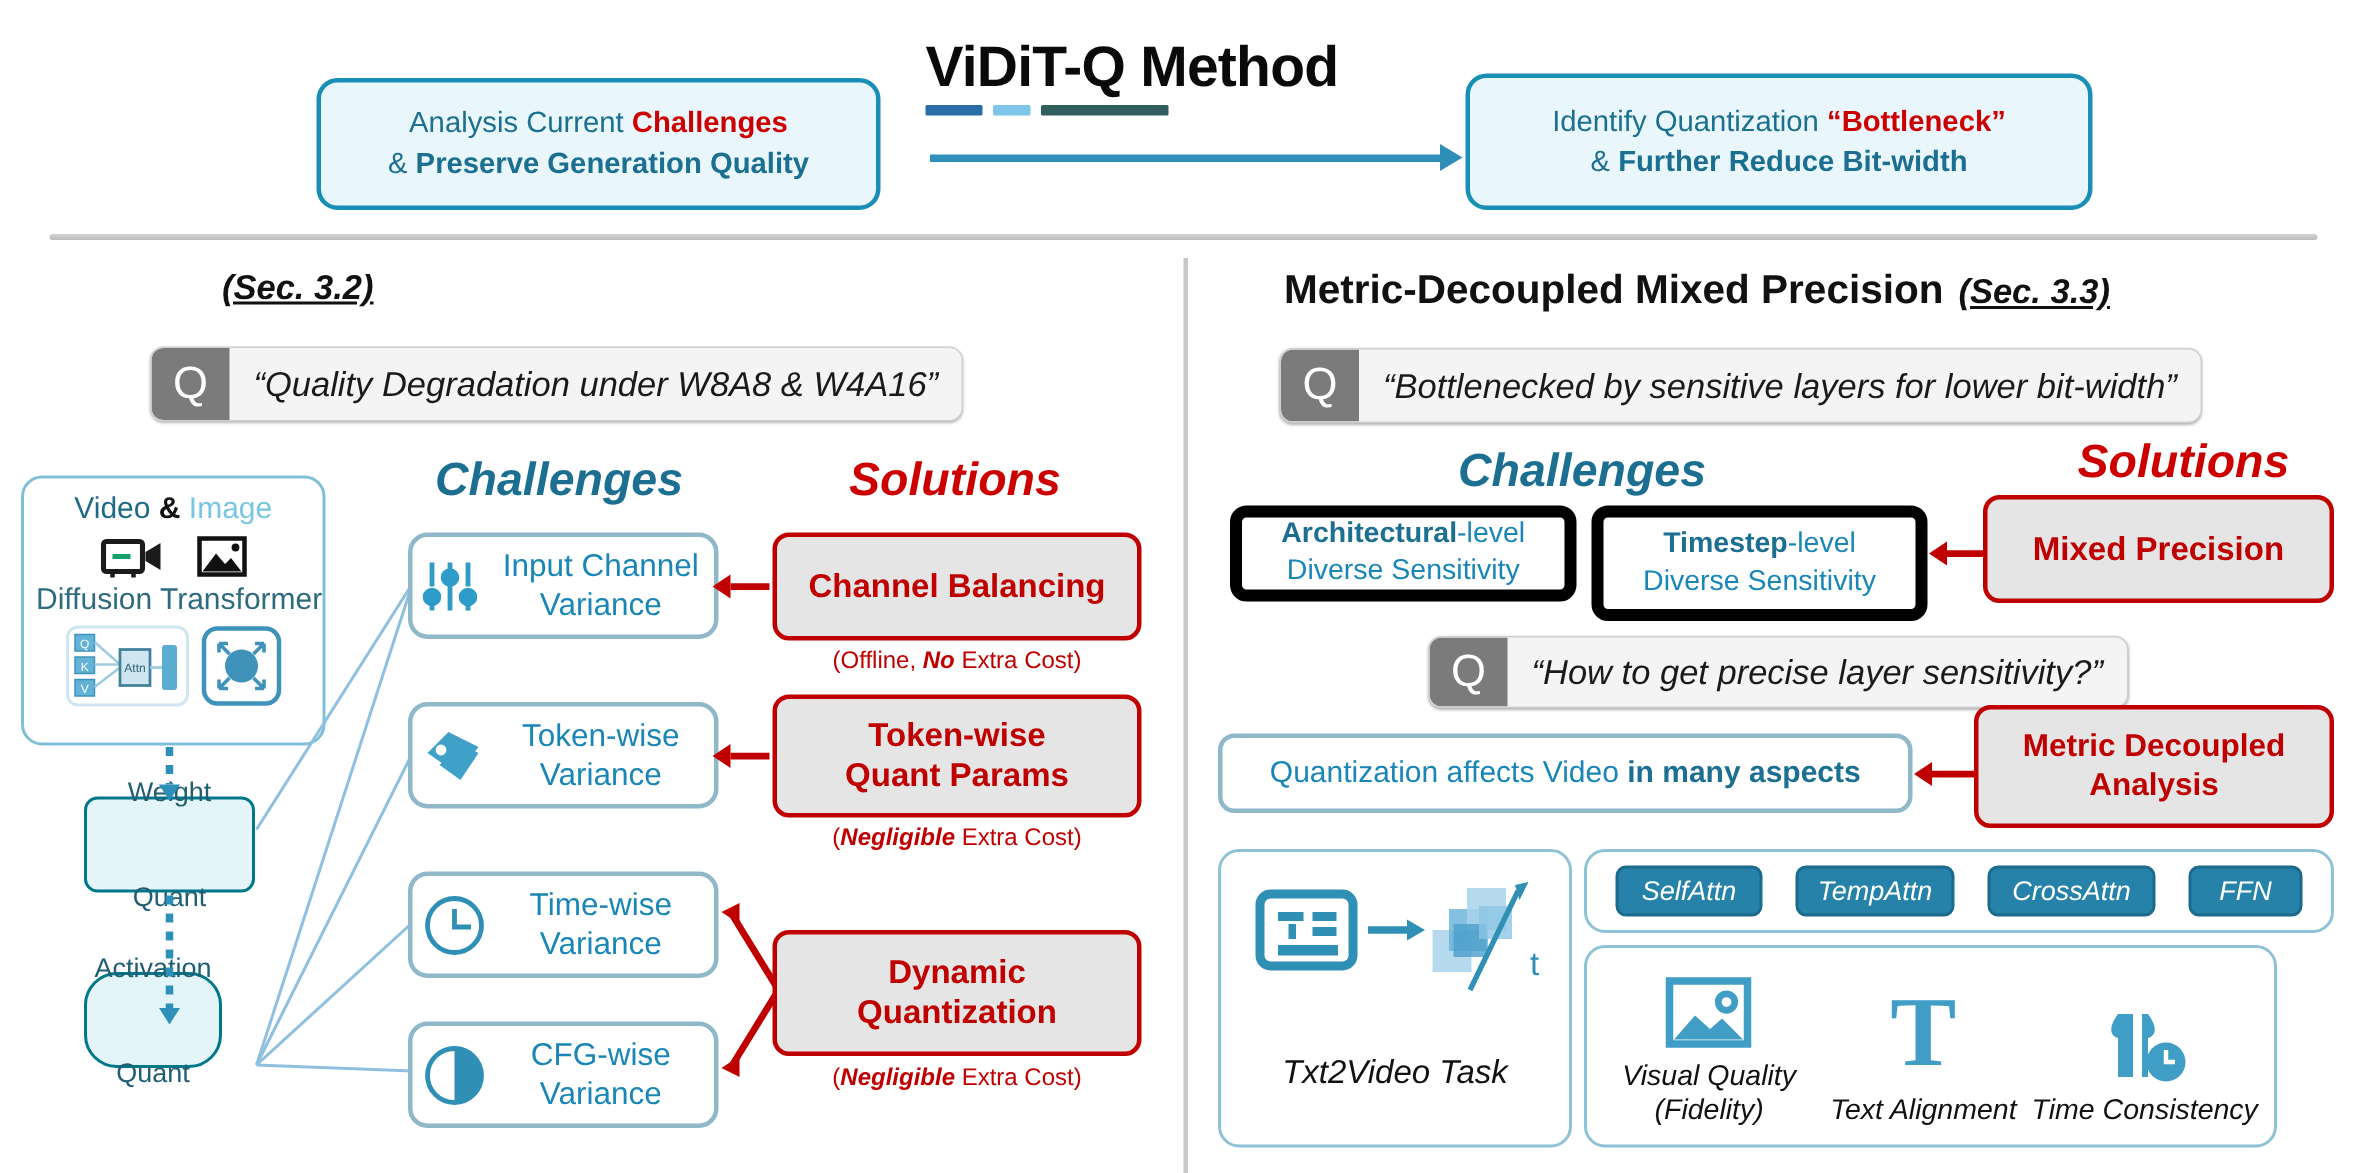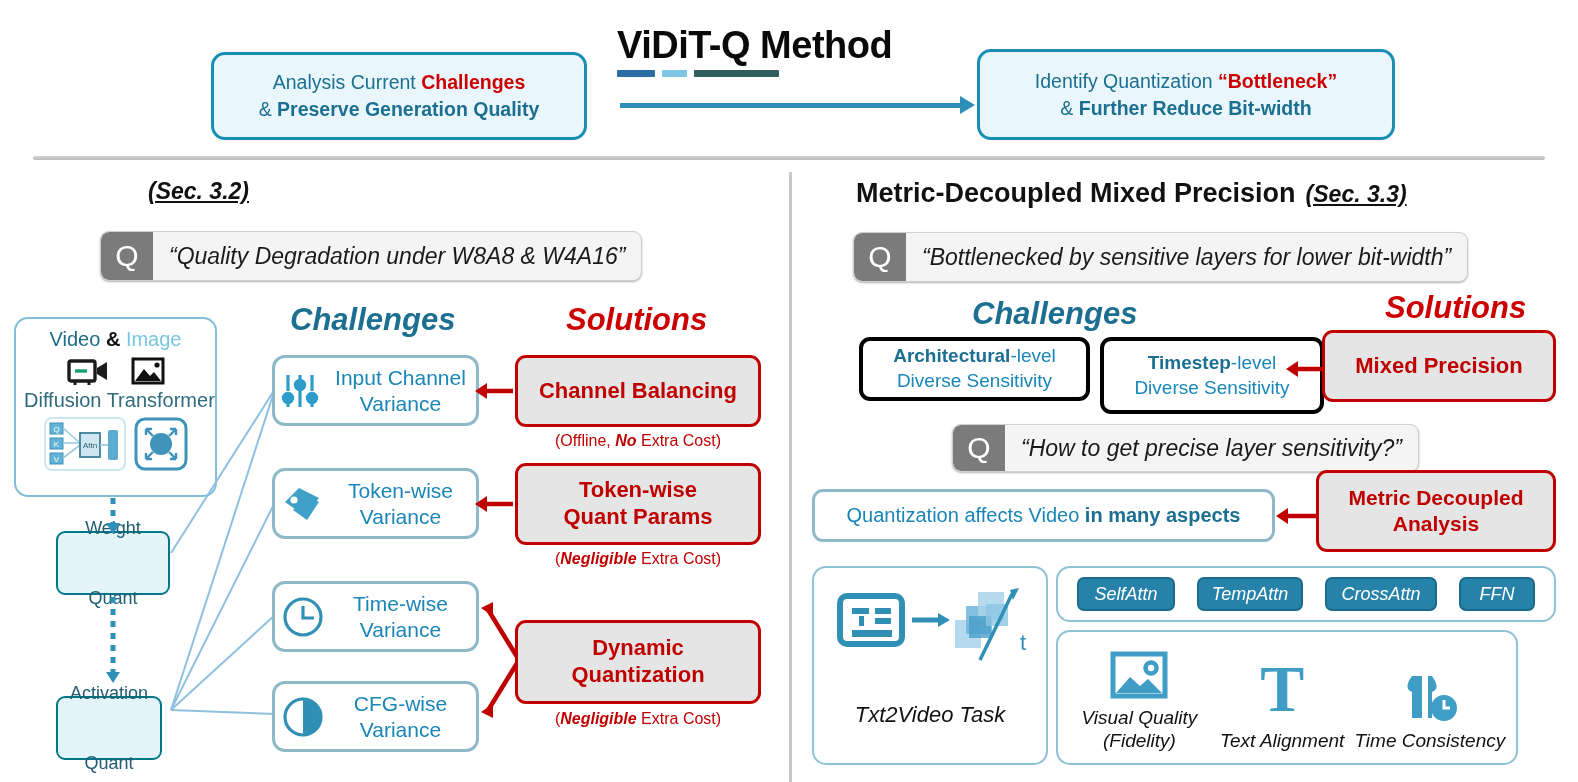--- a/index.html
+++ b/index.html
@@ -118,25 +118,24 @@
   .qbox{
     border:2px solid #00788a;border-radius:9px;background:#e4f5fa;
     display:flex;flex-direction:column;align-items:center;justify-content:center;
     font-size:18px;color:#215e73;line-height:1.25;text-align:center;
     box-sizing:border-box;
     gap:48px;
   }
 
   
   .sens-box{
-    border:4px solid #000000;border-radius:11px;background:#fff;
+    border:8px solid #000000;border-radius:11px;background:#fff;
     display:flex;flex-direction:column;align-items:center;justify-content:center;
     font-size:19px;color:#1a86b8;line-height:1.3;text-align:center;
     box-sizing:border-box;
-    margin-left:39px;
   }
   .sens-box b{color:#1c6f91;font-weight:bold;}
 
   .wide-box{
     border:3px solid #8fb8c9;border-radius:11px;background:#fff;
     display:flex;align-items:center;justify-content:center;
     font-size:20px;color:#1a86b8;box-sizing:border-box;
   }
   .wide-box b{color:#1c6f91;font-weight:bold;}
 
@@ -268,21 +267,21 @@
           </g>
         </svg>
       </span>
     </div>
   </div>
 
   <div class="abs qbox" style="left:56px;top:531px;width:114px;height:64px;">
     <div>Weight</div>
     <div>Quant</div>
   </div>
-  <div class="abs qbox" style="left:56px;top:696px;width:106px;height:64px;">
+  <div class="abs qbox" style="left:56px;top:648px;width:92px;height:64px;border-radius:22px;">
     <div>Activation</div>
     <div>Quant</div>
   </div>
 
   <svg class="abs" style="left:0;top:290px;width:790px;height:492px;pointer-events:none;">
 
     <line x1="113" y1="208" x2="113" y2="233" stroke="#2e8fb8" stroke-width="5" stroke-dasharray="6 6"></line>
     <polygon points="106,233 120,233 113,244" fill="#2e8fb8"></polygon>
     <line x1="113" y1="307" x2="113" y2="382" stroke="#2e8fb8" stroke-width="5" stroke-dasharray="6 6"></line>
     <polygon points="106,382 120,382 113,393" fill="#2e8fb8"></polygon>

